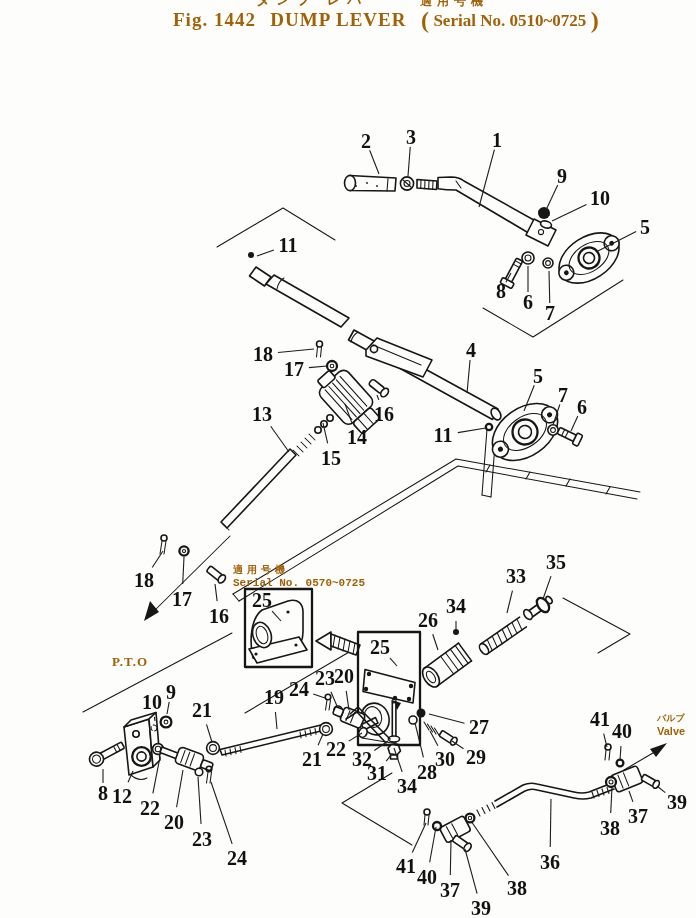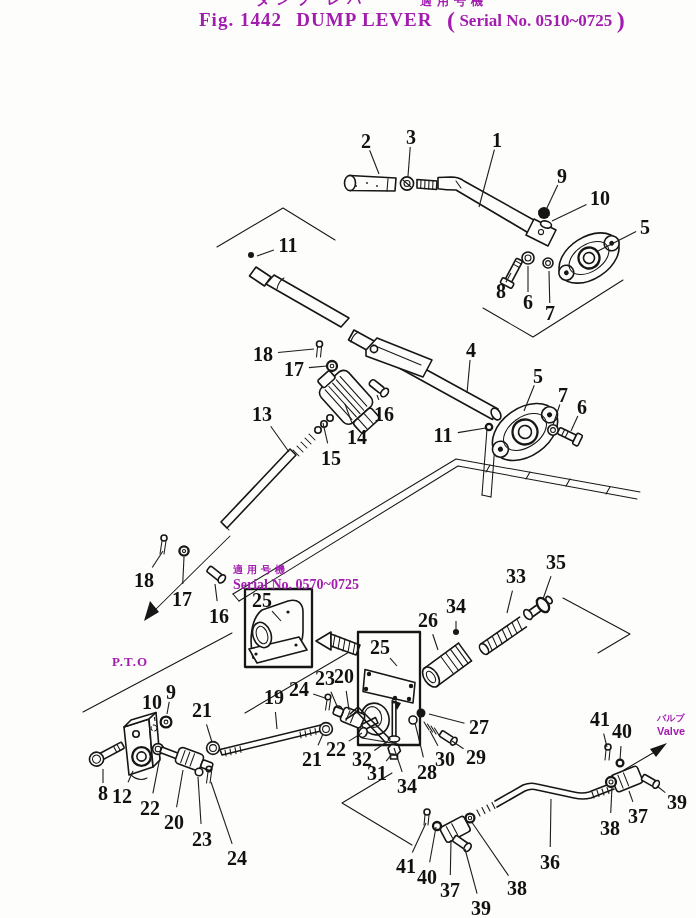--- a/index.html
+++ b/index.html
@@ -1,51 +1,51 @@
 <!DOCTYPE html>
 <html><head>
 <meta charset="utf-8">
 <style>
   html,body{margin:0;padding:0;background:#e8e8e8;}
   .page{
     position:relative;width:696px;height:918px;margin:0 auto;
     background:#fdfdfb;overflow:hidden;
-    font-family:"Liberation Sans",sans-serif;color:#a21caf;
+    font-family:"Liberation Sans",sans-serif;color:#a16207;
   }
   .abs{position:absolute;white-space:nowrap;}
   .title-jp{font-size:14px;font-weight:bold;letter-spacing:6px;}
   .title-jp2{font-size:12px;font-weight:bold;letter-spacing:5px;}
   .title-en{font-size:19px;font-weight:bold;font-family:"Liberation Serif",serif;letter-spacing:1px;}
   .title-serial{font-size:17px;font-weight:bold;font-family:"Liberation Serif",serif;}
   .paren{font-size:24px;font-weight:bold;vertical-align:-2px;font-family:"Liberation Serif",serif;}
   .ann-jp{font-size:9px;font-weight:bold;}
   .ann-en{font-size:11.5px;font-weight:bold;}
   .pto{font-size:13px;font-weight:bold;font-family:"Liberation Serif",serif;letter-spacing:1px;}
   .serial2-jp{font-size:10px;font-weight:bold;letter-spacing:4px;}
-  .serial2-en{font-size:14px;font-weight:bold;font-family:Liberation Serif, serif;}
+  .serial2-en{font-size:11px;font-weight:bold;font-family:Liberation Mono, monospace;}
   .valve-jp{font-size:9px;font-weight:bold;}
   .valve-en{font-size:11px;font-weight:bold;}
   svg.art{position:absolute;left:0;top:0;}
   svg.art *{vector-effect:non-scaling-stroke;}
   .ln{stroke:#161616;stroke-width:1.6;fill:none;stroke-linecap:round;stroke-linejoin:round;}
   .lnw{stroke:#161616;stroke-width:1.6;fill:#fdfdfb;stroke-linecap:round;stroke-linejoin:round;}
   .thin{stroke-width:1.05;}
   .thick{stroke-width:2.3;}
   .fill{fill:#161616;stroke:none;}
   .leader{stroke:#1d1d1d;stroke-width:1.1;fill:none;}
   .callout{font-family:"Liberation Serif",serif;font-weight:700;font-size:20px;fill:#111;}
 </style>
 </head>
 <body>
 
 <div class="page">
 
   <div class="abs title-jp" style="left:256px;top:-9px;">ダンプ レバー</div>
   <div class="abs title-jp2" style="left:420px;top:-7px;">適用号機</div>
-  <div class="abs" style="left:199px;top:7px;text-align:right;">
+  <div class="abs" style="left:173px;top:7px;text-align:right;">
     <span class="title-en">Fig. 1442</span>
     <span class="title-en" style="margin-left:10px;">DUMP LEVER</span>
     <span class="paren" style="margin-left:10px;">(</span>
     <span class="title-serial">Serial No. 0510~0725</span>
     <span class="paren">)</span>
   </div>
 
   <svg class="art" width="696" height="918" viewBox="0 0 696 918">
 
     <g>

